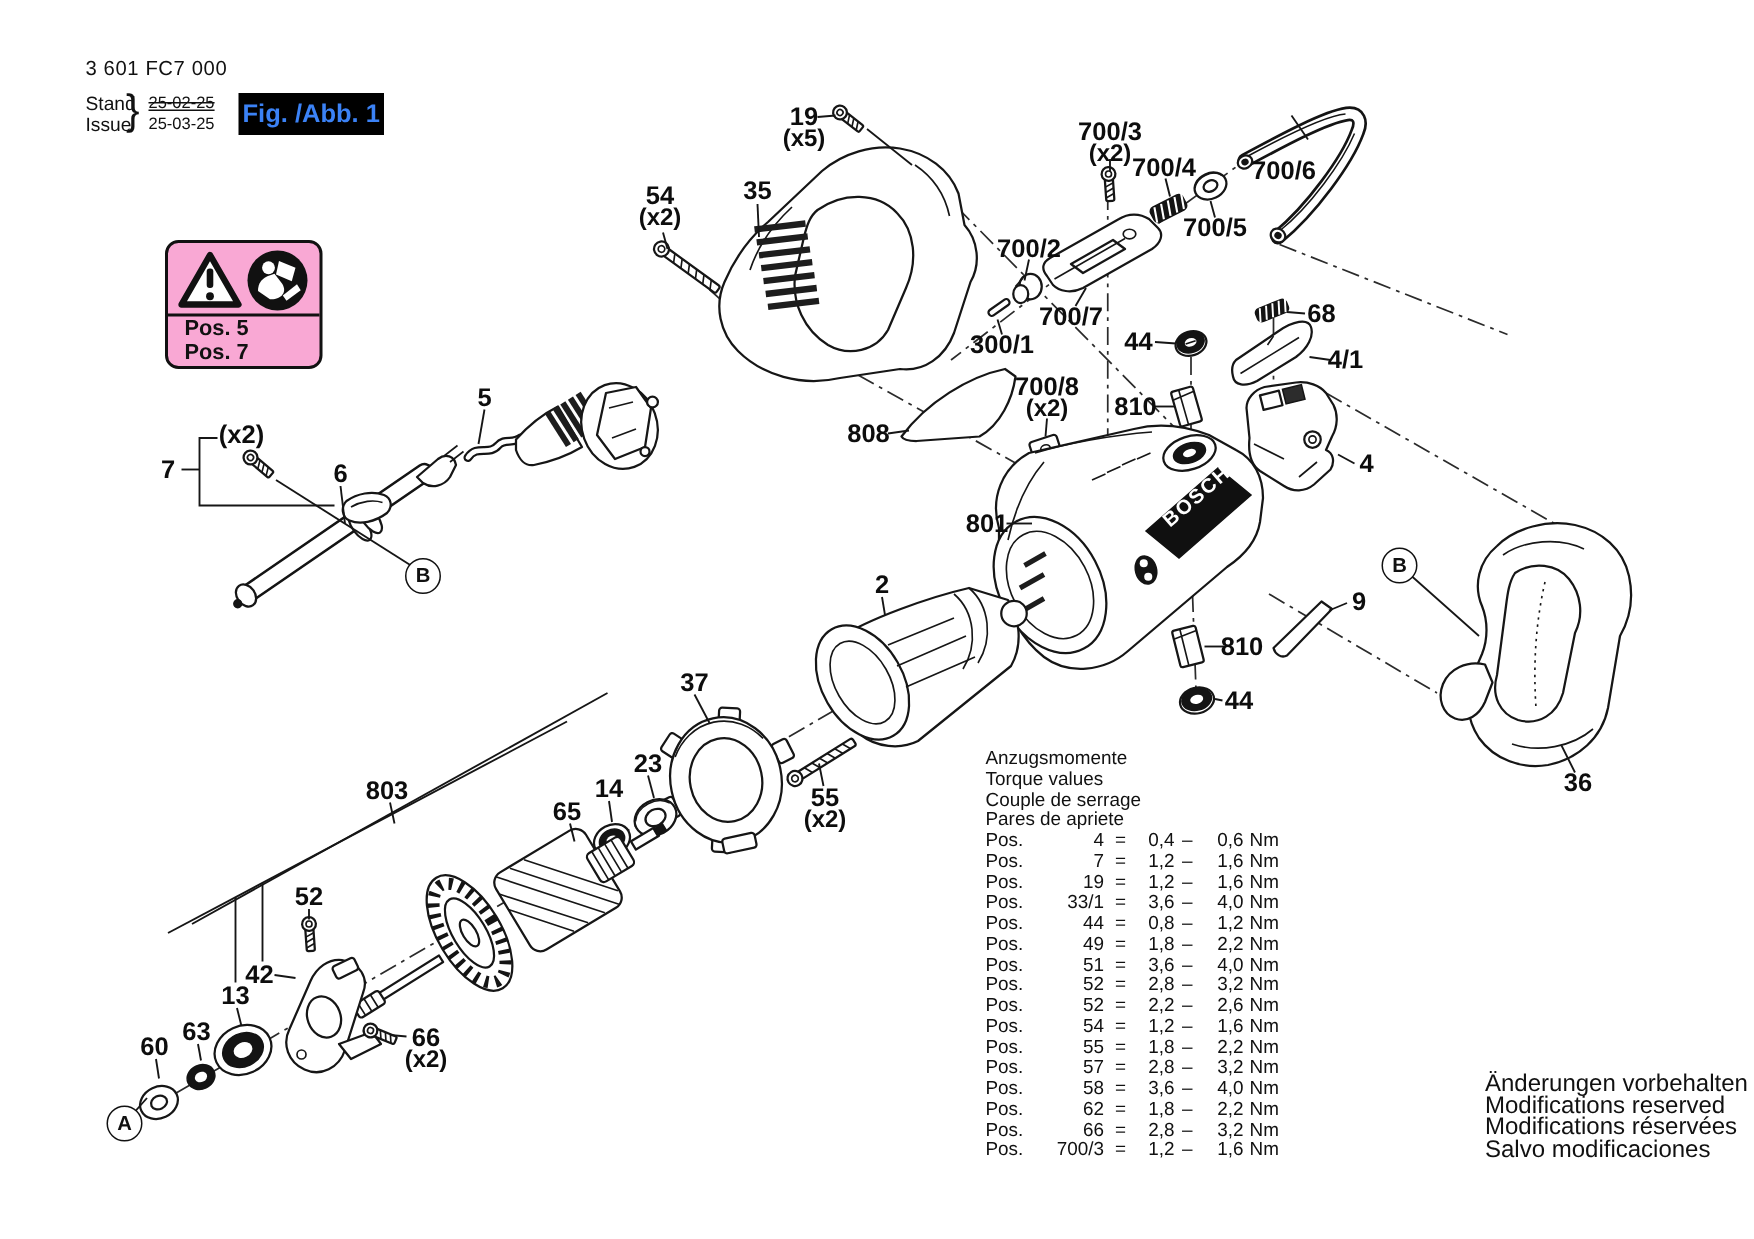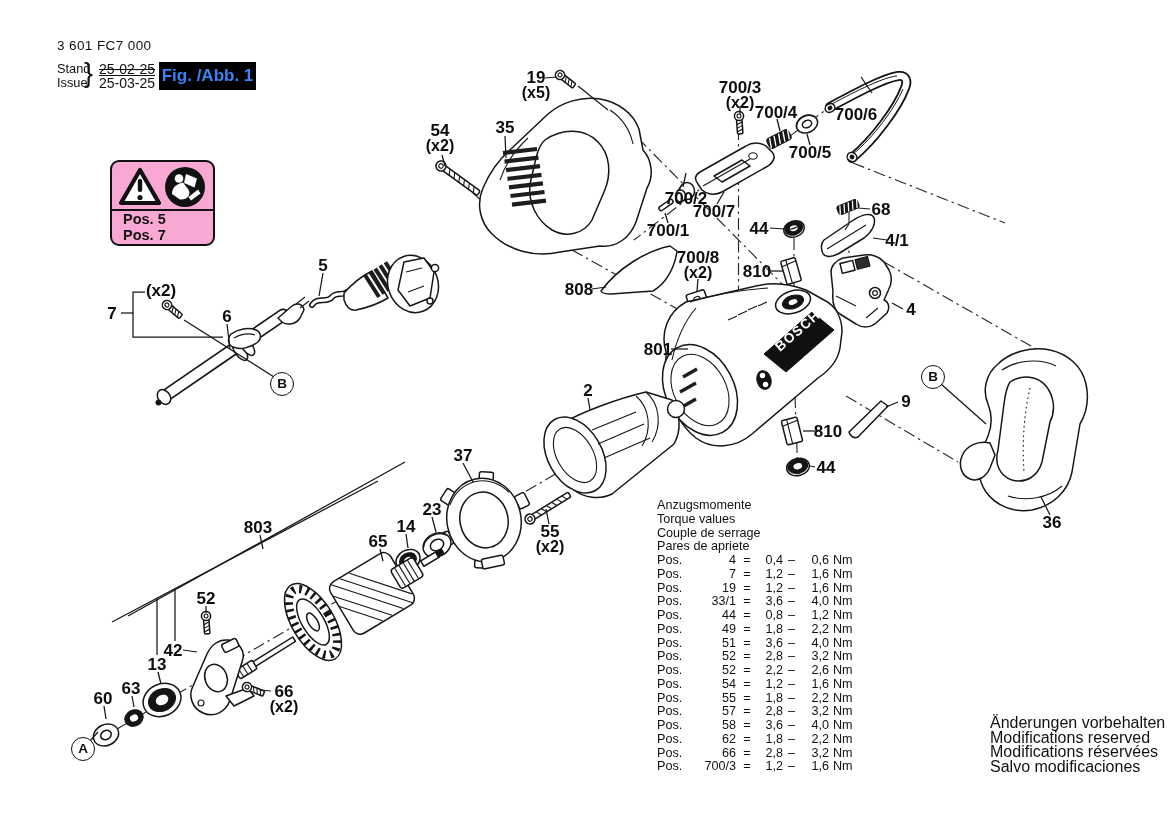--- a/index.html
+++ b/index.html
@@ -14,21 +14,21 @@
   .plabel{position:absolute;font-weight:bold;font-size:17px;line-height:15px;
           transform:translate(-50%,-50%);text-align:center;white-space:nowrap;color:#0d0d0d;}
   .plabel .sub{display:block;font-size:16px;}
   .clabel{position:absolute;width:22px;height:22px;border:1.7px solid #111;border-radius:50%;
           transform:translate(-50%,-50%);font-weight:bold;font-size:13.5px;line-height:21px;
           text-align:center;color:#111;background:#fff;}
   #header-block{position:absolute;left:57px;top:38px;}
   #part-number{font-size:13.5px;letter-spacing:.4px;}
   #stand-issue{position:absolute;left:57px;top:62px;font-size:12.8px;line-height:14px;}
   #brace{position:absolute;left:84px;top:58px;font-size:27px;font-weight:normal;transform:scaleY(1.05);}
-  #dates{position:absolute;left:99px;top:62px;font-size:14px;line-height:14px;}
+  #dates{position:absolute;left:99px;top:62px;font-size:11px;line-height:14px;}
   #stand-date{text-decoration:line-through underline;}
   #fig-box{position:absolute;left:159px;top:62px;width:97px;height:28px;background:#000;
            color:#3b82f6;font-weight:bold;font-size:17px;text-align:center;line-height:28px;}
   #warning-box{position:absolute;left:110px;top:160px;width:101px;height:82px;border:2.3px solid #111;
                border-radius:9px;background:#f9a8d4;}
   #warning-box .divider{position:absolute;left:0;right:0;top:47px;border-top:2.3px solid #111;}
   #warning-icons{position:absolute;left:4px;top:3px;}
   #warning-pos{position:absolute;left:11px;top:50px;font-weight:bold;font-size:14.5px;line-height:15.5px;}
   #torque-table{position:absolute;left:657px;top:499px;font-size:12.6px;line-height:13.75px;}
   .trow{display:flex;}
@@ -593,23 +593,23 @@
     </div>
 
   <div id="labels-layer">
       <div class="plabel" style="left: 536px; top: 85px;"><span>19</span><span class="sub">(x5)</span></div>
       <div class="plabel" style="left: 505px; top: 127px;"><span>35</span></div>
       <div class="plabel" style="left: 440px; top: 138px;"><span>54</span><span class="sub">(x2)</span></div>
       <div class="plabel" style="left: 740px; top: 95px;"><span>700/3</span><span class="sub">(x2)</span></div>
       <div class="plabel" style="left: 776px; top: 112px;"><span>700/4</span></div>
       <div class="plabel" style="left: 856px; top: 70px; margin-top: 44px;"><span>700/6</span></div>
       <div class="plabel" style="left: 810px; top: 152px;"><span>700/5</span></div>
-      <div class="plabel" style="left: 686px; top: 166px; margin-top: 32px;"><span>700/2</span></div>
+      <div class="plabel" style="left: 686px; top: 166px;"><span>700/2</span></div>
       <div class="plabel" style="left: 714px; top: 211px; text-align: right;"><span>700/7</span></div>
-      <div class="plabel" style="left: 668px; top: 230px;"><span>700/1</span></div>
+      <div class="plabel" style="left: 668px; top: 230px;"><span>300/1</span></div>
       <div class="plabel" style="left: 881px; top: 209px;"><span>68</span></div>
       <div class="plabel" style="left: 759px; top: 228px;"><span>44</span></div>
       <div class="plabel" style="left: 897px; top: 240px;"><span>4/1</span></div>
       <div class="plabel" style="left: 698px; top: 265px;"><span>700/8</span><span class="sub">(x2)</span></div>
       <div class="plabel" style="left: 757px; top: 271px;"><span>810</span></div>
       <div class="plabel" style="left: 579px; top: 289px;"><span>808</span></div>
       <div class="plabel" style="left: 658px; top: 349px; text-align: center;"><span>801</span></div>
       <div class="plabel" style="left: 911px; top: 309px;"><span>4</span></div>
       <div class="plabel" style="left: 323px; top: 265px;"><span>5</span></div>
       <div class="plabel" style="left: 161px; top: 290px;"><span>(x2)</span></div>

